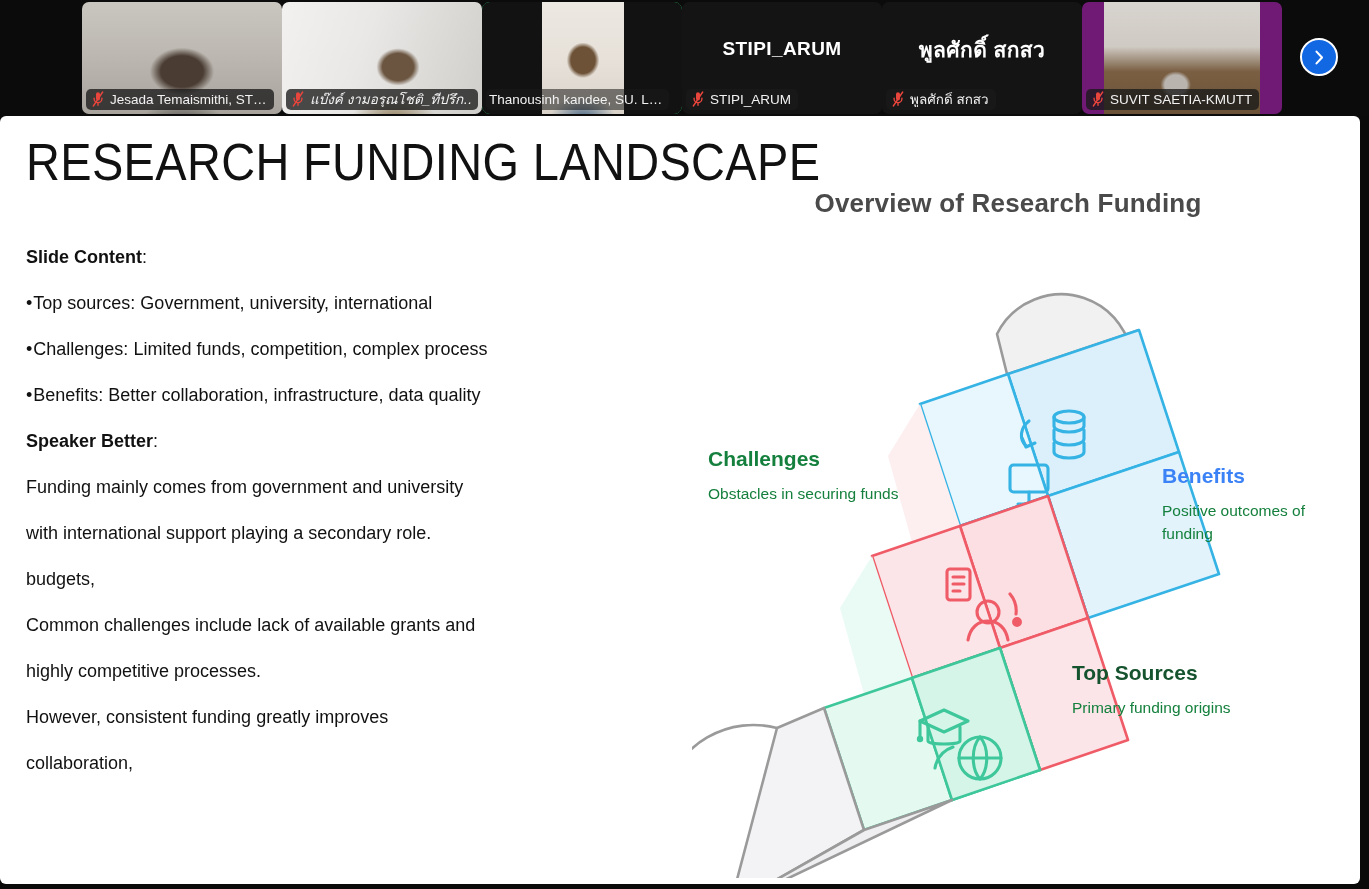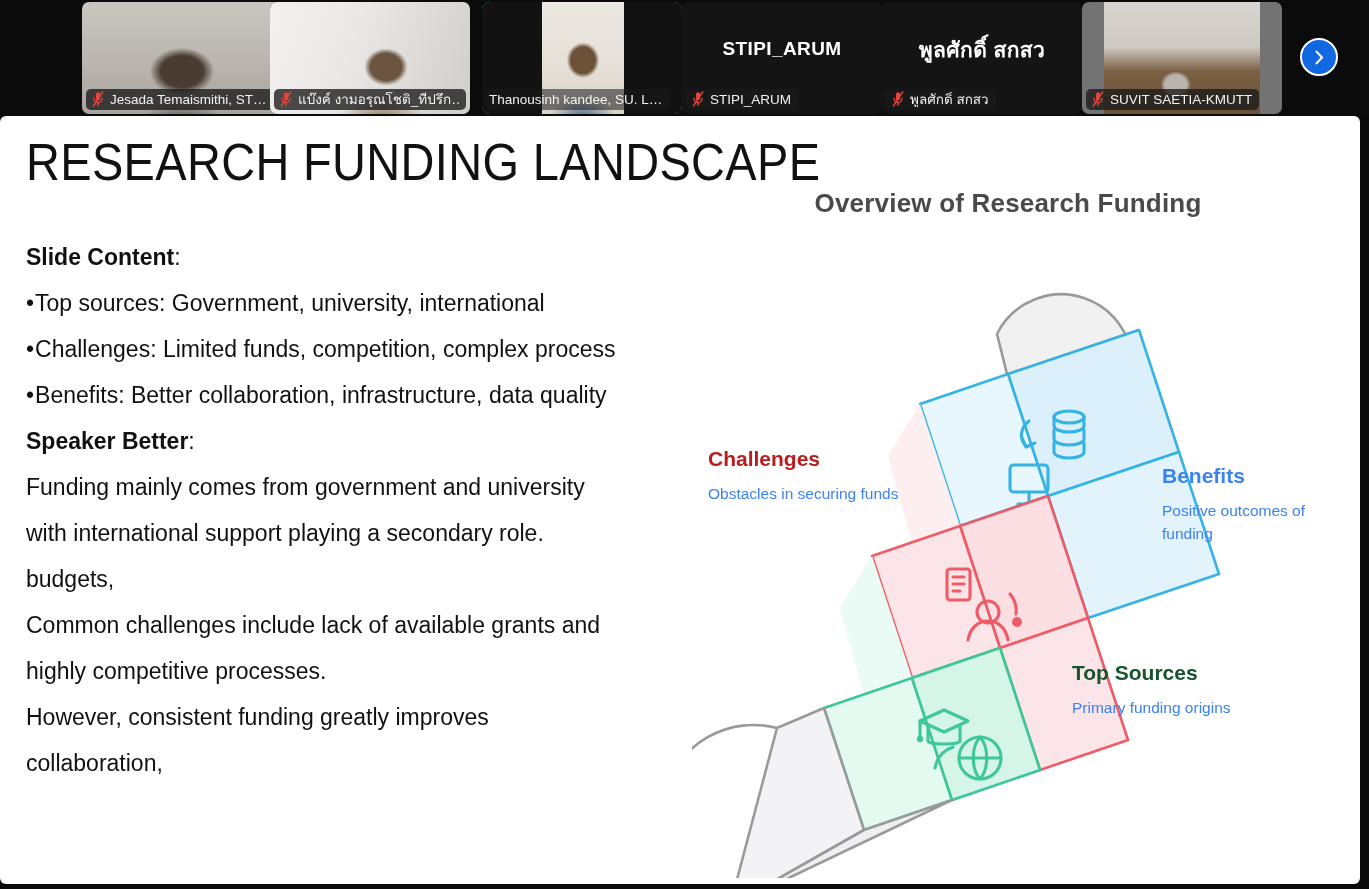--- a/index.html
+++ b/index.html
@@ -80,35 +80,35 @@
     background: #ffffff; overflow: hidden; border-radius: 6px;
   }
   .slide-title {
     position: absolute; left: 26px; top: 17px;
     font-size: 51px; line-height: 60px; color: #111;
     font-family: "Liberation Sans Narrow", "Liberation Sans", sans-serif;
     font-weight: 400; letter-spacing: .4px; white-space: nowrap;
     transform: scaleX(0.92); transform-origin: left center;
   }
   .body-col { position: absolute; left: 26px; top: 118px; width: 665px; }
-  .p { font-size: 23px; line-height: 46px; color: #111; font-family: "Liberation Sans", sans-serif; }
+  .p { font-size: 18px; line-height: 46px; color: #111; font-family: "Liberation Sans", sans-serif; }
   .p b { font-weight: bold; }
   .p.bullet::before { content: "\2022"; margin-right: 1px; }
   .notes .p { line-height: 46px; }
 
   
   .info { position: absolute; left: 692px; top: 72px; width: 660px; height: 690px; }
   .info-title {
     position: absolute; left: 0; right: 28px; top: 0; text-align: center;
     font-size: 26px; font-weight: bold; color: #4a4a4a; letter-spacing: .2px;
     font-family: "Liberation Sans", sans-serif;
   }
   .lbl { position: absolute; font-family: "Liberation Sans", sans-serif; }
   .lbl .h { font-size: 21px; font-weight: bold; line-height: 26px; }
-  .lbl .d { font-size: 15.5px; color: #3b82f6; line-height: 23px; margin-top: 10px; }
+  .lbl .d { font-size: 15.5px; color: #15803d; line-height: 23px; margin-top: 10px; }
   .lbl-challenges { left: 16px; top: 258px; width: 210px; }
   .lbl-benefits   { left: 470px; top: 275px; width: 175px; }
   .lbl-sources    { left: 380px; top: 472px; width: 210px; }
 </style>
 </head>
 <body>
 
 <div id="app">
 
   <div class="filmstrip">
@@ -121,21 +121,21 @@
         <svg class="mute" viewBox="0 0 14 16">
           <path d="M7 1.3a2 2 0 0 0-2 2v4.1a2 2 0 0 0 4 0V3.3a2 2 0 0 0-2-2z" fill="#e8453c"></path>
           <path d="M3.1 7.1v.6a3.9 3.9 0 0 0 7.8 0v-.6" stroke="#e8453c" stroke-width="1.4" fill="none" stroke-linecap="round"></path>
           <path d="M7 11.6v2.6" stroke="#e8453c" stroke-width="1.4" stroke-linecap="round"></path>
           <path d="M11.6 1.1 2.4 14.9" stroke="#e8453c" stroke-width="1.6" stroke-linecap="round"></path>
         </svg>
         <span class="nm">Jesada Temaismithi, ST…</span>
       </div>
     </div>
 
-    <div class="tile" style="left:270px;">
+    <div class="tile" style="left:282px;font-style:italic;">
       <div class="video">
         <div class="cam cam-b"></div>
       </div>
       <div class="namebar">
         <svg class="mute" viewBox="0 0 14 16">
           <path d="M7 1.3a2 2 0 0 0-2 2v4.1a2 2 0 0 0 4 0V3.3a2 2 0 0 0-2-2z" fill="#e8453c"></path>
           <path d="M3.1 7.1v.6a3.9 3.9 0 0 0 7.8 0v-.6" stroke="#e8453c" stroke-width="1.4" fill="none" stroke-linecap="round"></path>
           <path d="M7 11.6v2.6" stroke="#e8453c" stroke-width="1.4" stroke-linecap="round"></path>
           <path d="M11.6 1.1 2.4 14.9" stroke="#e8453c" stroke-width="1.6" stroke-linecap="round"></path>
         </svg>
@@ -172,21 +172,21 @@
         <svg class="mute" viewBox="0 0 14 16">
           <path d="M7 1.3a2 2 0 0 0-2 2v4.1a2 2 0 0 0 4 0V3.3a2 2 0 0 0-2-2z" fill="#e8453c"></path>
           <path d="M3.1 7.1v.6a3.9 3.9 0 0 0 7.8 0v-.6" stroke="#e8453c" stroke-width="1.4" fill="none" stroke-linecap="round"></path>
           <path d="M7 11.6v2.6" stroke="#e8453c" stroke-width="1.4" stroke-linecap="round"></path>
           <path d="M11.6 1.1 2.4 14.9" stroke="#e8453c" stroke-width="1.6" stroke-linecap="round"></path>
         </svg>
         <span class="nm">พูลศักดิ์ สกสว</span>
       </div>
     </div>
 
-    <div class="tile" style="left:1082px;background:#737373;">
+    <div class="tile" style="left:1082px;background:#701a75;">
       <div class="video">
         <div class="cam-e"></div>
       </div>
       <div class="namebar">
         <svg class="mute" viewBox="0 0 14 16">
           <path d="M7 1.3a2 2 0 0 0-2 2v4.1a2 2 0 0 0 4 0V3.3a2 2 0 0 0-2-2z" fill="#e8453c"></path>
           <path d="M3.1 7.1v.6a3.9 3.9 0 0 0 7.8 0v-.6" stroke="#e8453c" stroke-width="1.4" fill="none" stroke-linecap="round"></path>
           <path d="M7 11.6v2.6" stroke="#e8453c" stroke-width="1.4" stroke-linecap="round"></path>
           <path d="M11.6 1.1 2.4 14.9" stroke="#e8453c" stroke-width="1.6" stroke-linecap="round"></path>
         </svg>
@@ -296,21 +296,21 @@
               <path d="M132 520 L220 490 L260 612 L172 642 Z" fill="#f4f4f6" opacity="0"></path>
               <path d="M132 520 L220 490 L260 612 L172 642 Z" fill="none" opacity="0"></path>
               <path d="M132 520 L172 642 L38 718 L85 540 Z" fill="#f3f3f5"></path>
               <path d="M172 642 L260 612 L38 718 Z" fill="#efeff1"></path>
               <path d="M85 540 a84 84 0 0 0 -47 178" fill="none"></path>
             </g>
           </g>
         </svg>
 
         <div class="lbl lbl-challenges">
-          <div class="h" style="color:#b91c1c;">Challenges</div>
+          <div class="h" style="color:#15803d;">Challenges</div>
           <div class="d">Obstacles in securing funds</div>
         </div>
         <div class="lbl lbl-benefits">
           <div class="h" style="color:#3b82f6;">Benefits</div>
           <div class="d">Positive outcomes of funding</div>
         </div>
         <div class="lbl lbl-sources">
           <div class="h" style="color:#14532d;">Top Sources</div>
           <div class="d">Primary funding origins</div>
         </div>

